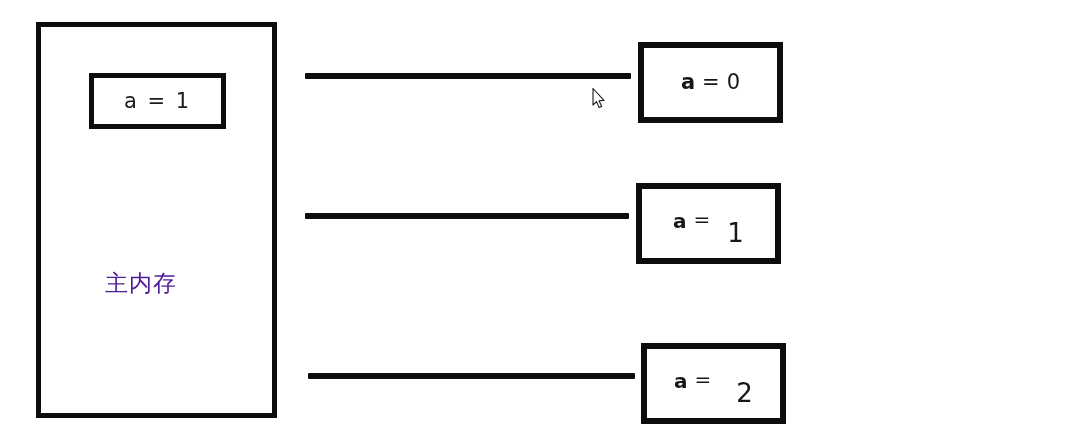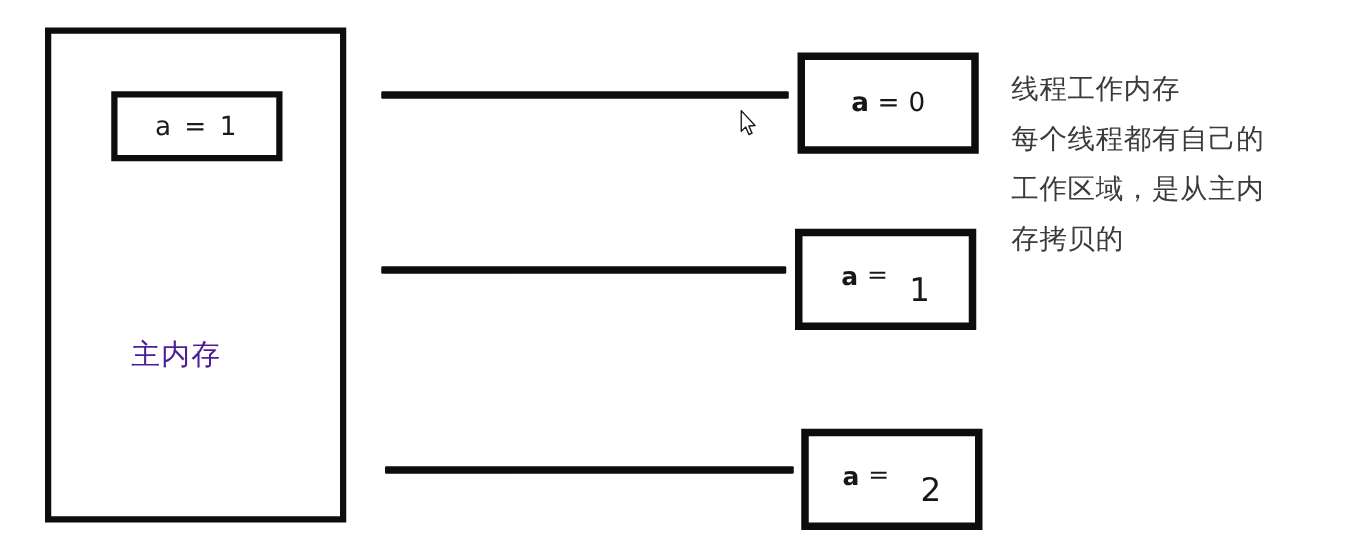--- a/index.html
+++ b/index.html
@@ -176,24 +176,18 @@
   </div>
 
   <div class="thread-box" style="left:641px; top:343px; width:145px; height:81px;">
     <div class="thread-box-text align-drop align-drop2">
       <span class="tb-name">a</span>
       <span class="tb-eq">=</span>
       <span class="tb-val">2</span>
     </div>
   </div>
 
-  <div class="annotation">
-    <span class="annotation-line">线程工作内存</span>
-    <span class="annotation-line">每个线程都有自己的</span>
-    <span class="annotation-line">工作区域，是从主内</span>
-    <span class="annotation-line">存拷贝的</span>
-  </div>
 
   <svg class="cursor" viewBox="0 0 14 21">
     <polygon points="1,0.5 1,17 4.6,13.6 7.1,19.6 9.6,18.5 7.1,12.8 12,12.4" fill="#ffffff" stroke="#1a1a1a" stroke-width="1.1" stroke-linejoin="round"></polygon>
   </svg>
 
 </div>
 
 </body></html>

